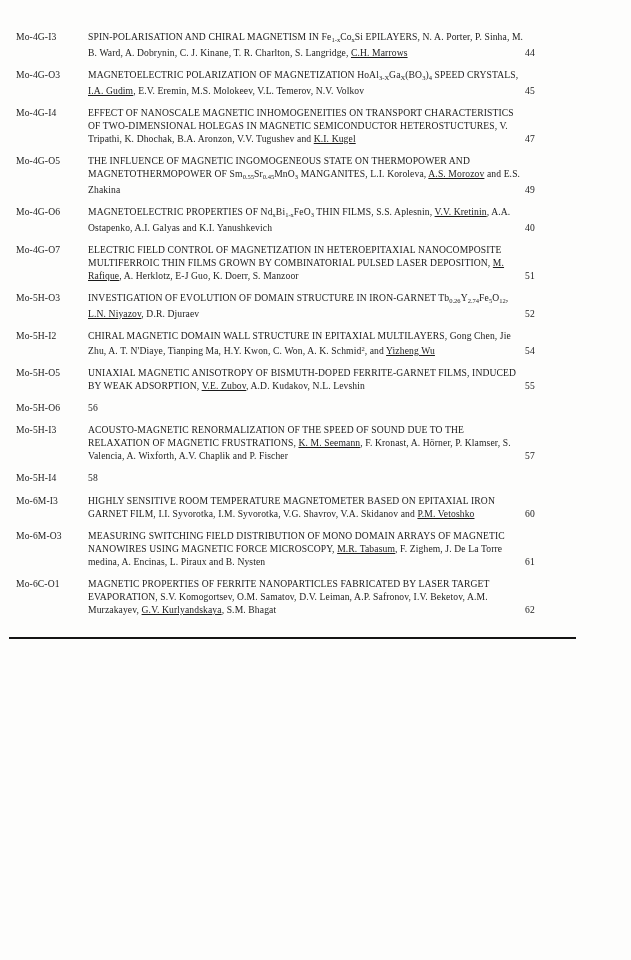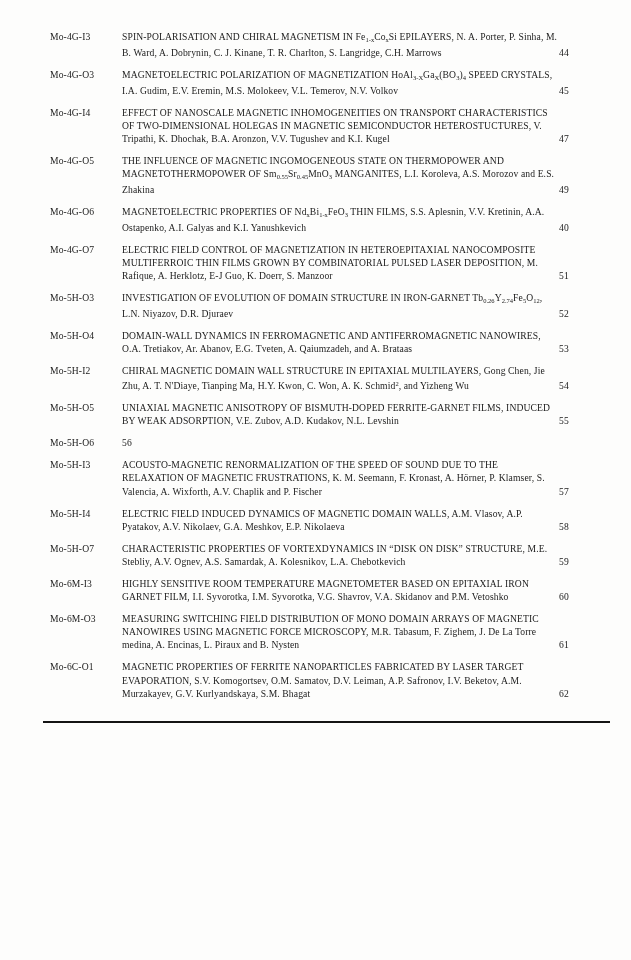--- a/index.html
+++ b/index.html
@@ -3,34 +3,34 @@
 <meta charset="utf-8">
 <style>
   html, body { margin: 0; padding: 0; }
   body {
     width: 631px; height: 960px;
     background: #fdfdfc;
     font-family: "Liberation Serif", "DejaVu Serif", serif;
     color: #1b1b1b;
     overflow: hidden;
   }
-  .doc { padding: 30px 53px 0 50px; }
+  .doc { padding: 30px 53px 0 16px; }
   .toc { width: 543px; }
   .entry {
     display: flex;
     align-items: flex-start;
     margin-bottom: 9px;
     font-size: 9.6px;
     line-height: 13.1px;
     letter-spacing: 0.12px;
   }
   .code { width: 72px; flex-shrink: 0; white-space: nowrap; }
   .title { width: 437px; flex-shrink: 0; }
   .pageno { flex: 1; text-align: left; align-self: flex-end; }
-  .title .u { text-underline-offset: 1px; }
+  .title .u { text-decoration: underline; text-underline-offset: 1px; }
   sub, sup { font-size: 0.68em; letter-spacing: 0; }
   sub { vertical-align: -0.25em; }
   sup { vertical-align: 0.45em; }
   .rule {
     margin-top: 21px;
     margin-left: -7px;
     width: 567px; height: 2px;
     background: #141414;
     box-shadow: 0 2px 0 -1px rgba(20,20,20,0.35);
   }
@@ -83,25 +83,20 @@
     <div class="title"><span>ELECTRIC FIELD CONTROL OF MAGNETIZATION IN HETEROEPITAXIAL NANOCOMPOSITE MULTIFERROIC THIN FILMS GROWN BY COMBINATORIAL PULSED LASER DEPOSITION, </span><span class="u">M. Rafique</span><span>, A. Herklotz, E-J Guo, K. Doerr, S. Manzoor</span></div>
     <div class="pageno">51</div>
   </div>
 
   <div class="entry">
     <div class="code">Mo-5H-O3</div>
     <div class="title"><span>INVESTIGATION OF EVOLUTION OF DOMAIN STRUCTURE IN IRON-GARNET Tb</span><sub>0.26</sub><span>Y</span><sub>2.74</sub><span>Fe</span><sub>5</sub><span>O</span><sub>12</sub><span>, </span><span class="u">L.N. Niyazov</span><span>, D.R. Djuraev</span></div>
     <div class="pageno">52</div>
   </div>
 
-  <div class="entry">
-    <div class="code">Mo-5H-O4</div>
-    <div class="title"><span>DOMAIN-WALL DYNAMICS IN FERROMAGNETIC AND ANTIFERROMAGNETIC NANOWIRES, </span><span class="u">O.A. Tretiakov</span><span>, Ar. Abanov, E.G. Tveten, A. Qaiumzadeh, and A. Brataas</span></div>
-    <div class="pageno">53</div>
-  </div>
 
   <div class="entry">
     <div class="code">Mo-5H-I2</div>
     <div class="title"><span>CHIRAL MAGNETIC DOMAIN WALL STRUCTURE IN EPITAXIAL MULTILAYERS, Gong Chen, Jie Zhu, A. T. N'Diaye, Tianping Ma, H.Y. Kwon, C. Won, A. K. Schmid</span><sup>2</sup><span>, and </span><span class="u">Yizheng Wu</span></div>
     <div class="pageno">54</div>
   </div>
 
   <div class="entry">
     <div class="code">Mo-5H-O5</div>
     <div class="title"><span>UNIAXIAL MAGNETIC ANISOTROPY OF BISMUTH-DOPED FERRITE-GARNET FILMS, INDUCED BY WEAK ADSORPTION, </span><span class="u">V.E. Zubov</span><span>, A.D. Kudakov, N.L. Levshin</span></div>
@@ -114,29 +109,23 @@
   </div>
 
   <div class="entry">
     <div class="code">Mo-5H-I3</div>
     <div class="title"><span>ACOUSTO-MAGNETIC RENORMALIZATION OF THE SPEED OF SOUND DUE TO THE RELAXATION OF MAGNETIC FRUSTRATIONS, </span><span class="u">K. M. Seemann</span><span>, F. Kronast, A. Hörner, P. Klamser, S. Valencia, A. Wixforth, A.V. Chaplik and P. Fischer</span></div>
     <div class="pageno">57</div>
   </div>
 
   <div class="entry">
     <div class="code">Mo-5H-I4</div>
-    <div class="title"><span>ELECTRIC FIELD INDUCED DYNAMICS OF MAGNETIC DOMAIN WALLS, A.M. Vlasov, </span><span class="u">A.P. Pyatakov</span><span>, A.V. Nikolaev, G.A. Meshkov, E.P. Nikolaeva</span></div>
     <div class="pageno">58</div>
   </div>
 
-  <div class="entry">
-    <div class="code">Mo-5H-O7</div>
-    <div class="title"><span>CHARACTERISTIC PROPERTIES OF VORTEXDYNAMICS IN “DISK ON DISK” STRUCTURE, </span><span class="u">M.E. Stebliy</span><span>, A.V. Ognev, A.S. Samardak, A. Kolesnikov, L.A. Chebotkevich</span></div>
-    <div class="pageno">59</div>
-  </div>
 
   <div class="entry">
     <div class="code">Mo-6M-I3</div>
     <div class="title"><span>HIGHLY SENSITIVE ROOM TEMPERATURE MAGNETOMETER BASED ON EPITAXIAL IRON GARNET FILM, I.I. Syvorotka, I.M. Syvorotka, V.G. Shavrov, V.A. Skidanov and </span><span class="u">P.M. Vetoshko</span></div>
     <div class="pageno">60</div>
   </div>
 
   <div class="entry">
     <div class="code">Mo-6M-O3</div>
     <div class="title"><span>MEASURING SWITCHING FIELD DISTRIBUTION OF MONO DOMAIN ARRAYS OF MAGNETIC NANOWIRES USING MAGNETIC FORCE MICROSCOPY, </span><span class="u">M.R. Tabasum</span><span>, F. Zighem, J. De La Torre medina, A. Encinas, L. Piraux and B. Nysten</span></div>

